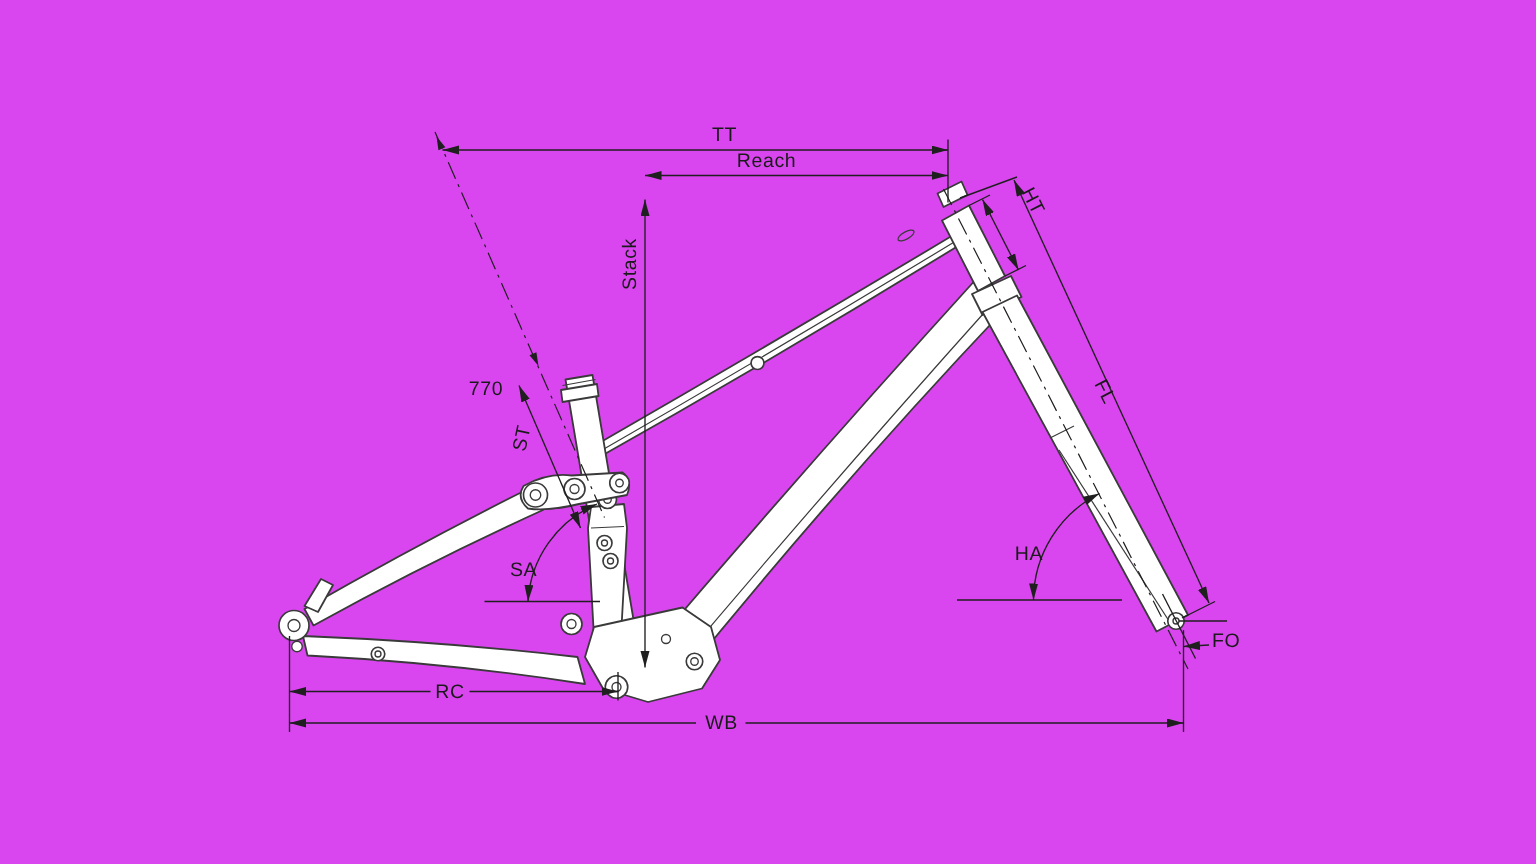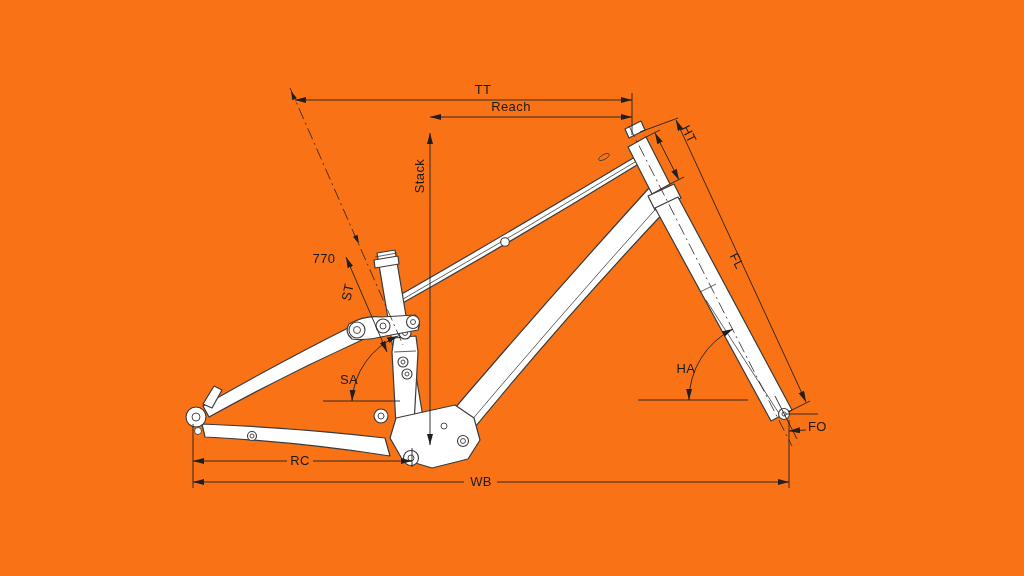--- a/index.html
+++ b/index.html
@@ -1,19 +1,19 @@
 <!DOCTYPE html>
 <html><head>
 <meta charset="utf-8">
 <style>
   html,body{margin:0;padding:0;background:#fff;}
   .canvas{
     position:relative;
     width:1024px;height:576px;
-    background:#f97316;
+    background:#d946ef;
     overflow:hidden;
     font-family:"Liberation Sans", sans-serif;
   }
   svg{position:absolute;top:0;left:0;}
   .frame-part{fill:#ffffff;stroke:#3a3a3a;stroke-width:1.2;stroke-linejoin:round;}
   .frame-line{fill:none;stroke:#3a3a3a;stroke-width:0.8;}
   .pivot-outer{fill:#ffffff;stroke:#3a3a3a;stroke-width:1.1;}
   .pivot-inner{fill:#ffffff;stroke:#3a3a3a;stroke-width:0.9;}
   .dim{stroke:#1f1f1f;stroke-width:0.9;fill:none;}
   .dash{stroke:#1f1f1f;stroke-width:0.8;fill:none;stroke-dasharray:12 4 2 4;}

